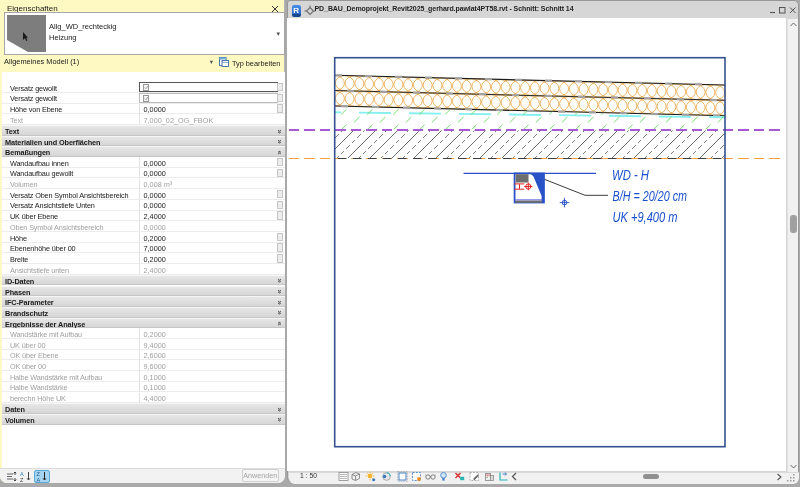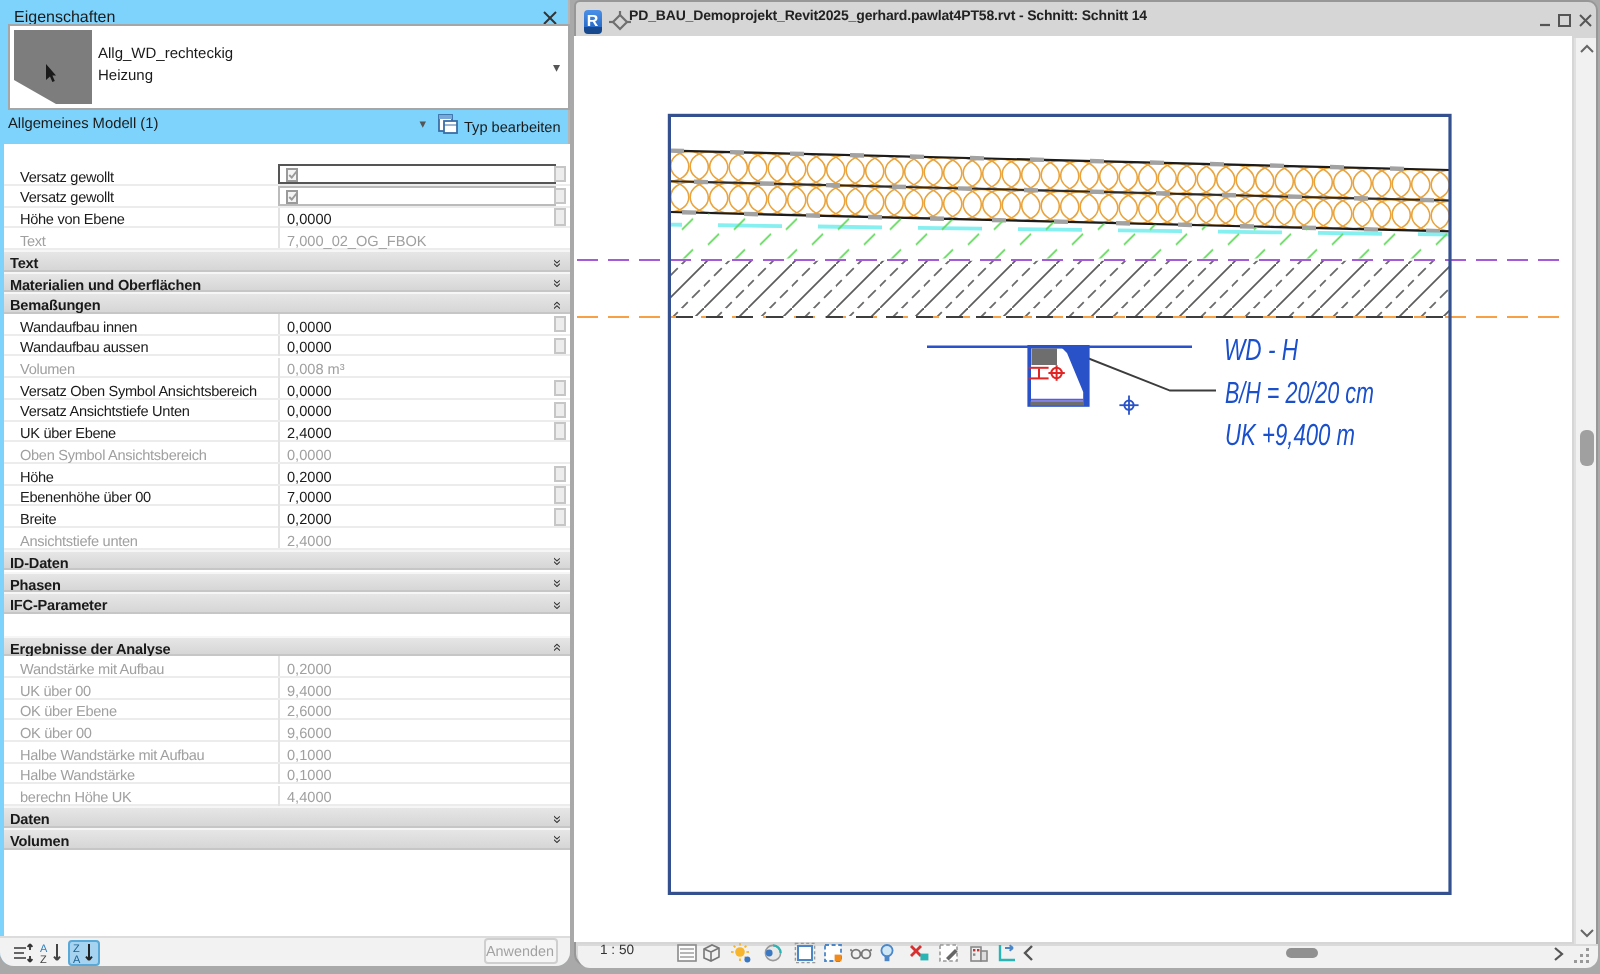--- a/index.html
+++ b/index.html
@@ -1,17 +1,17 @@
 <!DOCTYPE html>
 <html><head><meta charset="utf-8">
 <style>
 *{margin:0;padding:0;box-sizing:border-box}
 html,body{width:800px;height:487px;overflow:hidden;background:#a9a9a9;font-family:"Liberation Sans",sans-serif;position:relative}
 .abs{position:absolute}
-#lp{position:absolute;left:0;top:0;width:285px;height:483px;background:#7dd3fc;border-radius:0 0 7px 7px;border-right:1px solid #b5b5b5}
+#lp{position:absolute;left:0;top:0;width:285px;height:483px;background:#fef9c3;border-radius:0 0 7px 7px;border-right:1px solid #b5b5b5}
 #lp .title{position:absolute;left:7px;top:3.5px;font-size:8px;color:#1a1a1a}
 #lp .close{position:absolute;right:4px;top:3px;font-size:9px;color:#333}
 #tsel{position:absolute;left:4px;top:11.5px;width:281px;height:43.5px;background:#fff;border:1px solid #a6a6a6}
 #thumb{position:absolute;left:2px;top:2px;width:38.5px;height:37.5px;background:#7d7d7d}
 #thumb .tri{position:absolute;left:0;bottom:0;width:0;height:0;border-left:21px solid #fff;border-top:12px solid transparent}
 #tsel .l1{position:absolute;left:44px;top:9.5px;font-size:7.5px;color:#1a1a1a}
 #tsel .l2{position:absolute;left:44px;top:20.5px;font-size:7.5px;color:#1a1a1a}
 #tsel .car{position:absolute;right:4px;top:17px;font-size:7px;color:#555}
 #combo{position:absolute;left:4px;top:56.5px;width:211px;height:11.5px;font-size:7.4px;color:#1a1a1a}
 #combo .car{position:absolute;right:2px;top:1.5px;font-size:6.5px;color:#555}
@@ -26,21 +26,21 @@
 .vcell{position:absolute;left:137px;top:0;width:138px;height:10.2px;border-left:1px solid #e3e3e3;font-size:7.3px;color:#1a1a1a;padding-left:3.5px;padding-top:1.6px}
 .gry .dlab,.gry .vcell{color:#a0a0a0}
 .mini{position:absolute;right:1.5px;top:0.8px;width:6.5px;height:8.4px;background:#ededed;border:1px solid #c6c6c6}
 .cbf{border:1px solid #555;background:#fff;left:137px;width:139px;height:10px}
 .cbn{border:1px solid #bbb;background:#fff;left:137px;width:139px;height:10px}
 .cb{position:absolute;left:2.5px;top:1.2px;width:6.5px;height:6.5px;border:1px solid #9a9a9a;background:#f4f4f4}
 .cb svg{position:absolute;left:0;top:0}
 #lpbot{position:absolute;left:0;top:467.5px;width:285px;height:15.5px;background:#f2f2f2;border-top:1px solid #dcdcdc;border-radius:0 0 7px 7px}
 .lbi{position:absolute;top:471px}
 .lbsel{position:absolute;left:34px;top:469.5px;width:15.5px;height:13px;background:#a6d4f0;border:1px solid #58a8d8;border-radius:2px}
-#anw{position:absolute;left:242px;top:469px;width:36.5px;height:13px;background:#f5f5f5;border:1px solid #cfcfcf;border-radius:2px;font-size:7.2px;color:#a2a2a2;text-align:left;line-height:11px}
+#anw{position:absolute;left:242px;top:469px;width:36.5px;height:13px;background:#f5f5f5;border:1px solid #cfcfcf;border-radius:2px;font-size:7.2px;color:#a2a2a2;text-align:center;line-height:11px}
 #rw{position:absolute;left:286.5px;top:0;width:512.5px;height:483px;background:#d6d6d6;border:1px solid #979797;border-radius:3px 5px 6px 6px}
 #rtitle{position:absolute;left:27px;top:4px;font-size:7px;font-weight:bold;color:#222;letter-spacing:-0.08px;white-space:nowrap}
 #ricon{position:absolute;left:4px;top:3.5px;width:9.5px;height:12px;background:linear-gradient(#4a90e8 0%,#2a6cc8 72%,#17498f 72%,#17498f 100%);border-radius:2px;color:#fff;font-size:8px;font-weight:bold;text-align:center;line-height:11px}
 #dview{position:absolute;left:-0.5px;top:17px;width:498.5px;height:453px;background:#fff}
 #draw{position:absolute;left:0;top:0}
 #vsb{position:absolute;left:499.5px;top:17.5px;width:11px;height:453px;background:#f1f1f1;border-left:1px solid #e0e0e0}
 #rbot{position:absolute;left:1px;top:470.5px;width:510.5px;height:12px;background:#f1f1f1;border-top:1px solid #dadada;border-radius:0 0 6px 6px}
 .tbi{position:absolute;top:470.8px}
 #scale{position:absolute;left:300px;top:472px;font-size:6.8px;color:#333}
 #hthumb{position:absolute;left:643px;top:473.8px;width:16px;height:5px;background:#909090;border-radius:2.5px}
@@ -120,21 +120,21 @@
 <div class="hrow" style="top:135.7px">
         <span class="hlab">Materialien und Oberflächen</span>
         <span class="chev">»</span>
       </div>
 <div class="drow" style="top:157.1px">
         <span class="dlab">Wandaufbau innen</span>
         <span class="vcell">0,0000</span>
         <span class="mini"></span>
       </div>
 <div class="drow" style="top:167.8px">
-        <span class="dlab">Wandaufbau aussen</span>
+        <span class="dlab">Wandaufbau gewollt</span>
         <span class="vcell">0,0000</span>
         <span class="mini"></span>
       </div>
 <div class="drow gry" style="top:178.5px">
         <span class="dlab">Volumen</span>
         <span class="vcell">0,008 m³</span>
       </div>
 <div class="drow" style="top:189.2px">
         <span class="dlab">Versatz Oben Symbol Ansichtsbereich</span>
         <span class="vcell">0,0000</span>
@@ -176,20 +176,24 @@
 <div class="hrow" style="top:285.5px">
         <span class="hlab">Phasen</span>
         <span class="chev">»</span>
       </div>
 <div class="hrow" style="top:274.8px">
         <span class="hlab">ID-Daten</span>
         <span class="chev">»</span>
       </div>
 <div class="hrow" style="top:296.2px">
         <span class="hlab">IFC-Parameter</span>
+        <span class="chev">»</span>
+      </div>
+<div class="hrow" style="top:306.9px">
+        <span class="hlab">Brandschutz</span>
         <span class="chev">»</span>
       </div>
 <div class="hrow" style="top:317.6px">
         <span class="hlab">Ergebnisse der Analyse</span>
         <span class="chev">«</span>
       </div>
 <div class="drow gry" style="top:328.3px">
         <span class="dlab">Wandstärke mit Aufbau</span>
         <span class="vcell">0,2000</span>
       </div>

